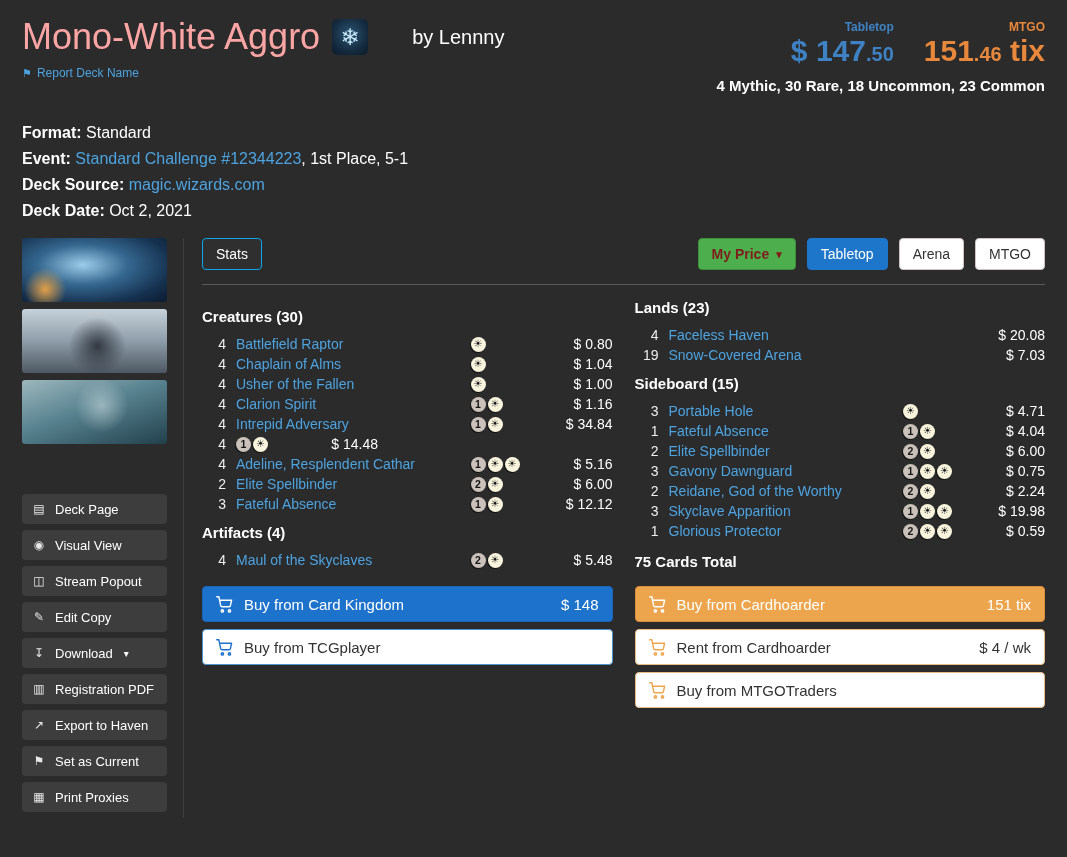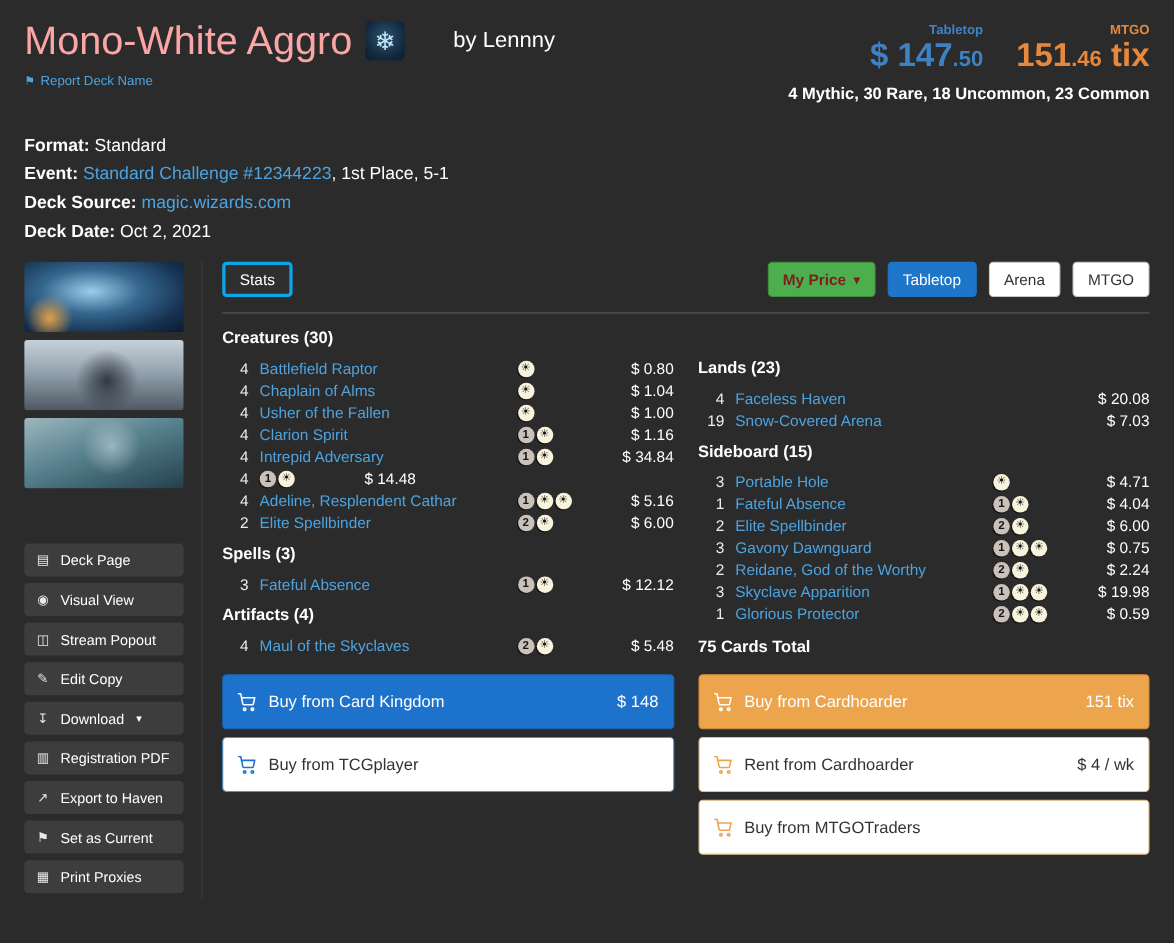--- a/index.html
+++ b/index.html
@@ -65,21 +65,21 @@
 
   .main { flex:1; margin-left:16px; border-left:1px solid #3e3e3e; padding-left:18px; min-width:0; }
 
   
   .toolbar { display:flex; align-items:center; }
   .btn {
     border-radius:4px; font-size:14px; height:32px; display:inline-flex;
     align-items:center; padding:0 13px; cursor:pointer;
     font-family:"Liberation Sans", sans-serif;
   }
-  .btn-stats { background:#2f2f2f; border:3px solid #0ea5e9; color:#fff; }
+  .btn-stats { background:#2f2f2f; border:1px solid #0ea5e9; color:#fff; }
   .toolbar .right { margin-left:auto; display:flex; gap:11px; }
   .btn-green { background:#4cae4c; border:1px solid #3e8f3e; color:#7f1d1d; gap:7px; font-weight:bold; }
   .btn-green .caret { font-size:11px; }
   .btn-blue { background:#1d76c9; border:1px solid #1d76c9; color:#fff; }
   .btn-white { background:#ffffff; border:1px solid #cfc3c3; color:#333; }
 
   hr.sep { border:none; border-top:1px solid #5a5a5a; margin:14px 0 12px; }
 
   
   .columns { display:flex; gap:22px;align-items:flex-end; }
@@ -98,21 +98,21 @@
   }
   .mana.w { background:#f7f3dc; font-size:10px; }
   .mana.g { background:#cac2ba; font-size:10.5px; font-weight:bold; }
   .price { flex:0 0 70px; text-align:right; color:#fff; }
   .col-footer { font-weight:bold; font-size:15px; margin-top:12px; color:#fff; }
 
   
   .buy-columns { display:flex; gap:22px; margin-top:16px; }
   .buy-col { flex:1; min-width:0; }
   .buy-btn {
-    display:flex; align-items:center; gap:11px; height:50px; border-radius:4px;
+    display:flex; align-items:center; gap:11px; height:36px; border-radius:4px;
     padding:0 13px; font-size:15px; margin-bottom:7px; cursor:pointer; user-select:none;
   }
   .buy-btn .amount { margin-left:auto; }
   .buy-btn svg { flex:0 0 auto; }
   .buy-blue { background:#1d72cc; color:#fff; border:1px solid #1a66b8; }
   .buy-white-blue { background:#fff; color:#333; border:1px solid #4b93cf; }
   .buy-white-blue svg { color:#1d72cc; }
   .buy-orange { background:#eda54d; color:#fff; border:1px solid #d98f3c; }
   .buy-white-orange { background:#fff; color:#333; border:1px solid #e7bd85; }
   .buy-white-orange svg { color:#eda54d; }
@@ -294,21 +294,20 @@
             </div>
             <div class="row">
               <span class="qty">2</span>
               <a class="name" href="#">Elite Spellbinder</a>
               <span class="mana-col">
                 <span class="mana g">2</span>
                 <span class="mana w">☀</span>
               </span>
               <span class="price">$ 6.00</span>
             </div>
-            <div class="section-title">Spells (3)</div>
             <div class="row">
               <span class="qty">3</span>
               <a class="name" href="#">Fateful Absence</a>
               <span class="mana-col">
                 <span class="mana g">1</span>
                 <span class="mana w">☀</span>
               </span>
               <span class="price">$ 12.12</span>
             </div>
             <div class="section-title">Artifacts (4)</div>

